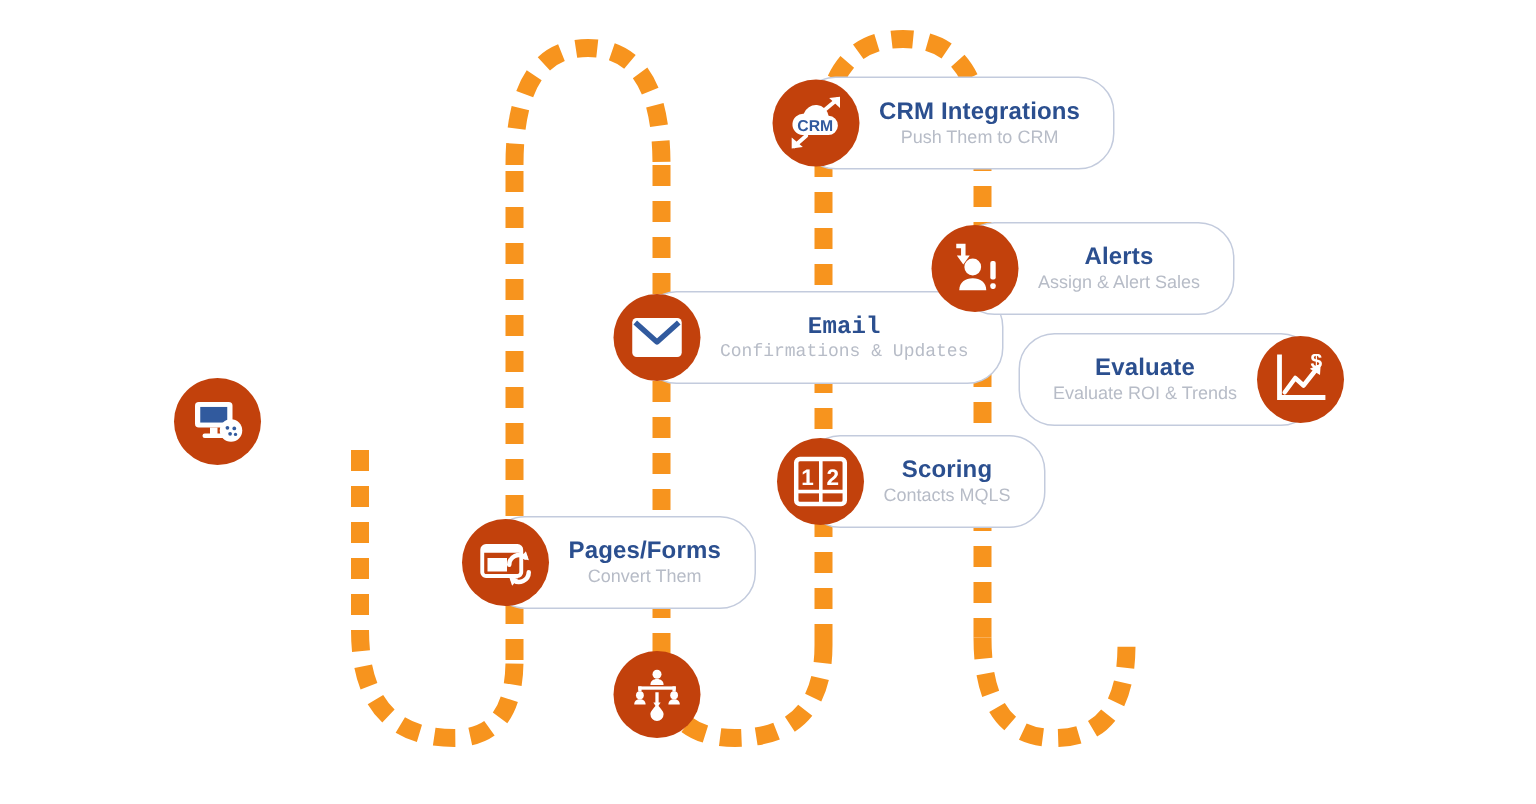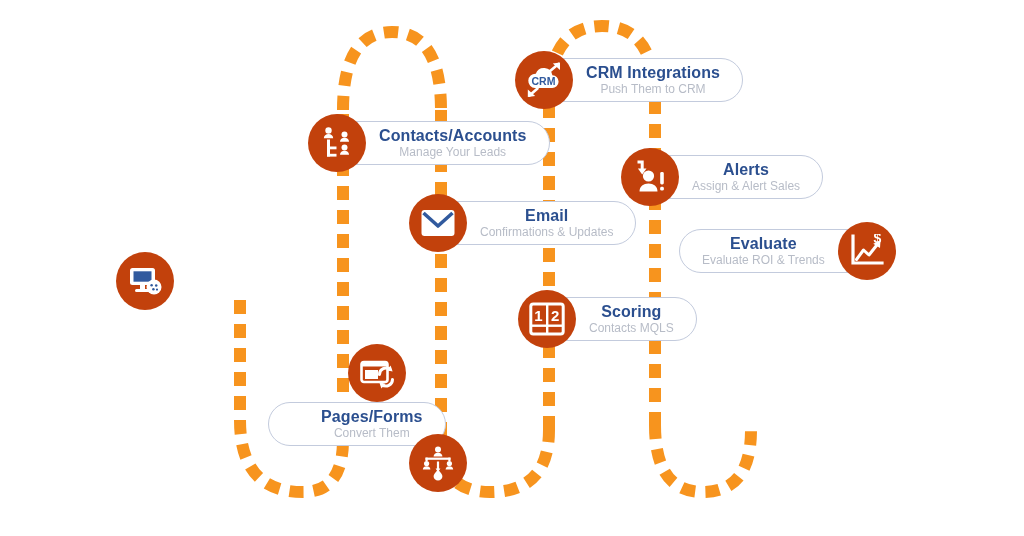--- a/index.html
+++ b/index.html
@@ -17,21 +17,21 @@
   #path-layer{position:absolute;left:0;top:0;width:1024px;height:536px;z-index:1;}
 
   
   .node{position:absolute;z-index:3;display:flex;align-items:center;}
   .node.icon-right{flex-direction:row-reverse;}
 
   .pill{
     background:#ffffff;
     border:1.6px solid #c3cbdd;
     border-radius:24px;
-    height:44px;
+    height:62px;
     display:flex;
     flex-direction:column;
     align-items:center;
     justify-content:center;
     box-sizing:border-box;
     padding:0 22px;
     line-height:1;
   }
   .node:not(.icon-right) .pill{padding-left:52px;margin-left:-40px;}
   .node.icon-right .pill{padding-right:52px;margin-right:-40px;}
@@ -98,59 +98,40 @@
         <rect x="8" y="26" width="15" height="3" rx="1.5" fill="#fff"></rect>
         <circle cx="27" cy="24" r="7.5" fill="#fff"></circle>
         <circle cx="24.6" cy="22.2" r="1.25" fill="#315a9e"></circle>
         <circle cx="29.2" cy="22.6" r="1.25" fill="#315a9e"></circle>
         <circle cx="26.4" cy="26.2" r="1.25" fill="#315a9e"></circle>
         <circle cx="30" cy="26.6" r="1.1" fill="#315a9e"></circle>
       </svg>
     </div>
   </div>
 
-  <div class="node" style="left:308px;top:114px;">
-    <div class="circle">
-      <svg width="36" height="36" viewBox="0 0 36 36">
-        <circle cx="9.5" cy="5.5" r="3.2" fill="#fff"></circle>
-        <path d="M4.8 13.2c0-2.7 2.1-4.3 4.7-4.3s4.7 1.6 4.7 4.3z" fill="#fff"></path>
-        <rect x="8" y="14.5" width="3" height="17" fill="#fff"></rect>
-        <rect x="8" y="21.5" width="9.5" height="2.8" fill="#fff"></rect>
-        <rect x="8" y="28.8" width="9.5" height="2.8" fill="#fff"></rect>
-        <circle cx="25.5" cy="9.5" r="3" fill="#fff"></circle>
-        <path d="M21 16.8c0-2.5 2-4 4.5-4s4.5 1.5 4.5 4z" fill="#fff"></path>
-        <circle cx="25.5" cy="22.5" r="3" fill="#fff"></circle>
-        <path d="M21 29.8c0-2.5 2-4 4.5-4s4.5 1.5 4.5 4z" fill="#fff"></path>
-      </svg>
-    </div>
-    <div class="pill">
-      <div class="title">Contacts/Accounts</div>
-      <div class="sub">Manage Your Leads</div>
-    </div>
-  </div>
-
-  <div class="node" style="left:308px;top:344px;flex-direction:column;">
+
+  <div class="node" style="left:308px;top:344px;">
     <div class="circle">
       <svg width="36" height="36" viewBox="0 0 36 36">
         <rect x="2.5" y="7" width="26" height="20" rx="2.5" fill="none" stroke="#fff" stroke-width="2.6"></rect>
         <rect x="2.5" y="7" width="26" height="4.5" fill="#fff"></rect>
         <rect x="6" y="15" width="13" height="9" fill="#fff"></rect>
         <path d="M20.5 19.5a6.5 6.5 0 0 1 10.6-5" fill="none" stroke="#fff" stroke-width="3" stroke-linecap="round"></path>
         <path d="M33.5 24.5a6.5 6.5 0 0 1-10.6 5" fill="none" stroke="#fff" stroke-width="3" stroke-linecap="round"></path>
         <polygon points="31.6,10.5 33.6,16.5 27.6,15.2" fill="#fff"></polygon>
         <polygon points="22.4,33.5 20.4,27.5 26.4,28.8" fill="#fff"></polygon>
       </svg>
     </div>
     <div class="pill">
       <div class="title">Pages/Forms</div>
       <div class="sub">Convert Them</div>
     </div>
   </div>
 
-  <div class="node" style="left:409px;top:194px;">
+  <div class="node" style="left:409px;top:194px;font-family:Liberation Mono, monospace;">
     <div class="circle">
       <svg width="36" height="30" viewBox="0 0 36 30">
         <rect x="1.5" y="2" width="33" height="26" rx="3" fill="#fff"></rect>
         <path d="M3.5 5 L18 18 L32.5 5" fill="none" stroke="#315a9e" stroke-width="3.6" stroke-linejoin="round"></path>
       </svg>
     </div>
     <div class="pill">
       <div class="title">Email</div>
       <div class="sub">Confirmations &amp; Updates</div>
     </div>

